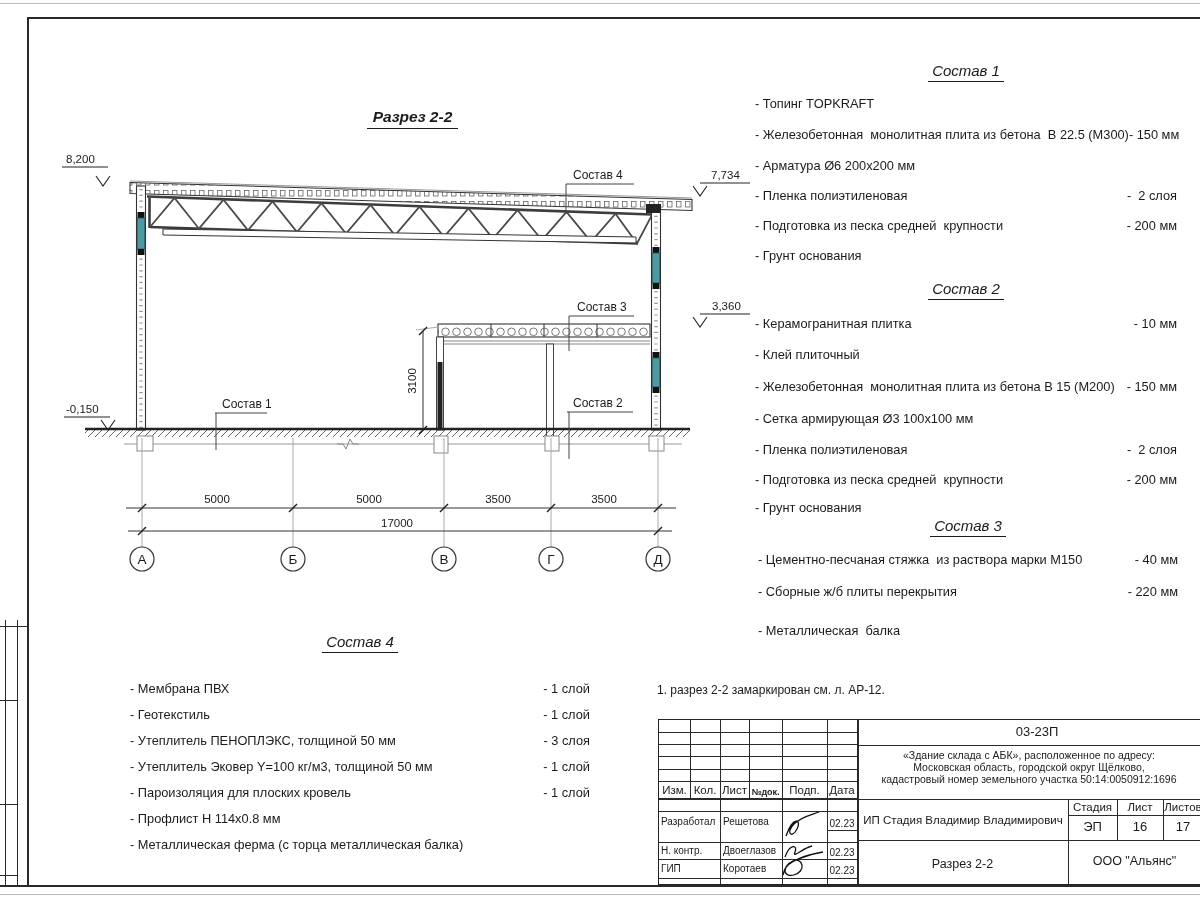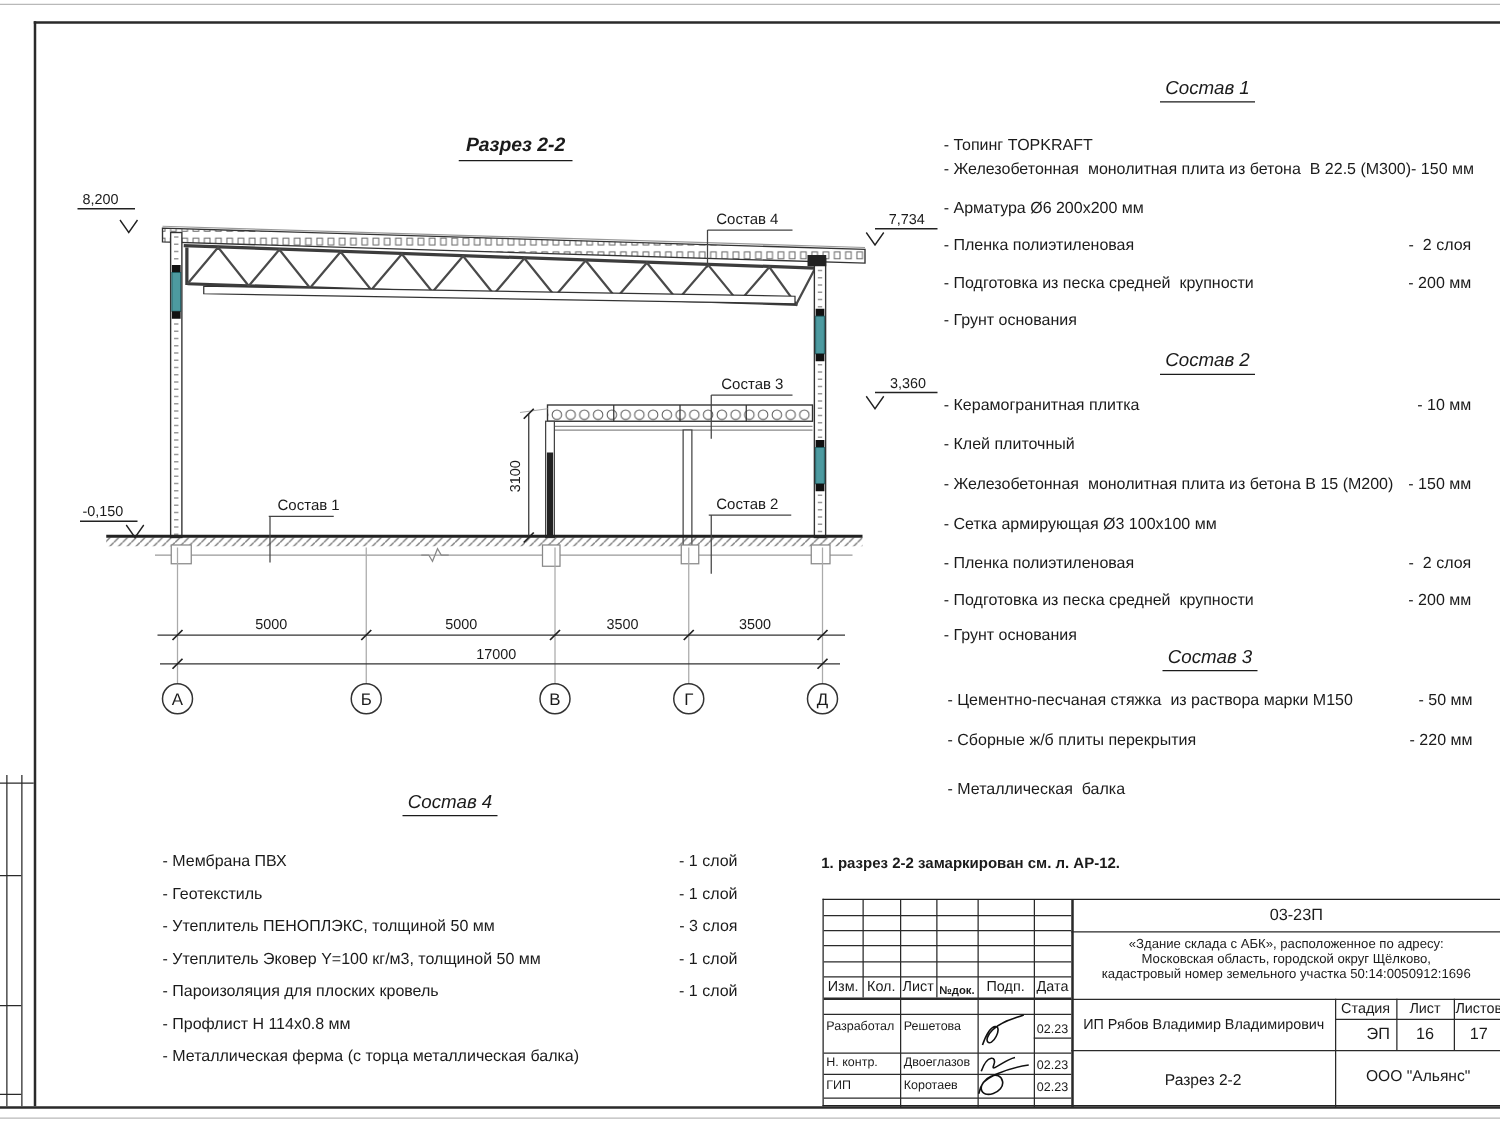--- a/index.html
+++ b/index.html
@@ -196,58 +196,58 @@
       <text x="444" y="564" font-size="13.5" text-anchor="middle">В</text>
       <circle cx="551" cy="559" r="12" fill="#fff" stroke="#333" stroke-width="1.2"></circle>
       <text x="551" y="564" font-size="13.5" text-anchor="middle">Г</text>
       <circle cx="658" cy="559" r="12" fill="#fff" stroke="#333" stroke-width="1.2"></circle>
       <text x="658" y="564" font-size="13.5" text-anchor="middle">Д</text>
     </g>
   </svg>
 
   <div class="clist" style="left:755px;top:0;width:422px;height:275px;">
     <div class="ttl" style="top:62px;"><span>Состав 1</span></div>
-    <div class="crow" style="top:96px;margin-top:12px;"><span class="nm">- Топинг TOPKRAFT</span><span class="vv"></span></div>
+    <div class="crow" style="top:96px;"><span class="nm">- Топинг TOPKRAFT</span><span class="vv"></span></div>
     <div class="crow" style="top:127px;"><span class="nm">- Железобетонная  монолитная плита из бетона  В 22.5 (М300)- 150 мм</span><span class="vv"></span></div>
     <div class="crow" style="top:158px;"><span class="nm">- Арматура Ø6 200x200 мм</span><span class="vv"></span></div>
     <div class="crow" style="top:188px;"><span class="nm">- Пленка полиэтиленовая</span><span class="vv">-  2 слоя</span></div>
     <div class="crow" style="top:218px;"><span class="nm">- Подготовка из песка средней  крупности</span><span class="vv">- 200 мм</span></div>
     <div class="crow" style="top:248px;"><span class="nm">- Грунт основания</span><span class="vv"></span></div>
   </div>
 
   <div class="clist" style="left:755px;top:0;width:422px;height:520px;">
     <div class="ttl" style="top:280px;"><span>Состав 2</span></div>
     <div class="crow" style="top:316px;"><span class="nm">- Керамогранитная плитка</span><span class="vv">- 10 мм</span></div>
     <div class="crow" style="top:347px;"><span class="nm">- Клей плиточный</span><span class="vv"></span></div>
     <div class="crow" style="top:379px;"><span class="nm">- Железобетонная  монолитная плита из бетона В 15 (М200)</span><span class="vv">- 150 мм</span></div>
     <div class="crow" style="top:411px;"><span class="nm">- Сетка армирующая Ø3 100x100 мм</span><span class="vv"></span></div>
     <div class="crow" style="top:442px;"><span class="nm">- Пленка полиэтиленовая</span><span class="vv">-  2 слоя</span></div>
     <div class="crow" style="top:472px;"><span class="nm">- Подготовка из песка средней  крупности</span><span class="vv">- 200 мм</span></div>
     <div class="crow" style="top:500px;"><span class="nm">- Грунт основания</span><span class="vv"></span></div>
   </div>
 
   <div class="clist" style="left:758px;top:0;width:420px;height:640px;">
     <div class="ttl" style="top:517px;"><span>Состав 3</span></div>
-    <div class="crow" style="top:552px;"><span class="nm">- Цементно-песчаная стяжка  из раствора марки М150</span><span class="vv">- 50 мм</span></div>
+    <div class="crow" style="top:552px;"><span class="nm">- Цементно-песчаная стяжка  из раствора марки М150</span><span class="vv">- 40 мм</span></div>
     <div class="crow" style="top:584px;"><span class="nm">- Сборные ж/б плиты перекрытия</span><span class="vv">- 220 мм</span></div>
     <div class="crow" style="top:623px;align-items:center;"><span class="nm">- Металлическая  балка</span><span class="vv"></span></div>
   </div>
 
   <div class="clist" style="left:130px;top:0;width:460px;height:870px;">
     <div class="ttl" style="top:633px;"><span>Состав 4</span></div>
     <div class="crow" style="top:681px;"><span class="nm">- Мембрана ПВХ</span><span class="vv">- 1 слой</span></div>
     <div class="crow" style="top:707px;gap:11px;"><span class="nm">- Геотекстиль</span><span class="vv">- 1 слой</span></div>
     <div class="crow" style="top:733px;"><span class="nm">- Утеплитель ПЕНОПЛЭКС, толщиной 50 мм</span><span class="vv">- 3 слоя</span></div>
     <div class="crow" style="top:759px;"><span class="nm">- Утеплитель Эковер Y=100 кг/м3, толщиной 50 мм</span><span class="vv">- 1 слой</span></div>
     <div class="crow" style="top:785px;"><span class="nm">- Пароизоляция для плоских кровель</span><span class="vv">- 1 слой</span></div>
     <div class="crow" style="top:811px;"><span class="nm">- Профлист Н 114x0.8 мм</span><span class="vv"></span></div>
     <div class="crow" style="top:837px;"><span class="nm">- Металлическая ферма (с торца металлическая балка)</span><span class="vv"></span></div>
   </div>
 
-  <div class="note" style="left:657px;top:683px;width:330px;font-weight:bold;">1. разрез 2-2 замаркирован см. л. АР-12.</div>
+  <div class="note" style="left:657px;top:683px;width:330px;">1. разрез 2-2 замаркирован см. л. АР-12.</div>
 
   <div class="tb">
 
     <div class="vl" style="left:31px;top:0;height:78px;"></div>
     <div class="vl" style="left:61px;top:0;height:166px;"></div>
     <div class="vl" style="left:90px;top:0;height:78px;"></div>
     <div class="vl" style="left:123px;top:0;height:166px;"></div>
     <div class="vl" style="left:168px;top:0;height:166px;"></div>
     <div class="vl thick" style="left:198px;top:0;height:166px;"></div>
 
@@ -293,24 +293,24 @@
         <path d="M127,116 C134,96 143,99 138,109 C133,119 126,113 135,104 C142,97 152,95 160,92"></path>
         <path d="M126,137 C131,123 139,125 136,132 C133,139 144,128 153,126"></path>
         <path d="M124,155 C127,140 141,136 143,145 C145,154 127,160 126,151 C125,142 150,134 164,132"></path>
       </g>
     </svg>
 
     <div class="txt ctr" style="left:198px;top:6px;width:360px;font-size:13px;">03-23П</div>
     <div class="txt ctr" style="left:200px;top:29px;width:340px;font-size:10.5px;">«Здание склада с АБК», расположенное по адресу:</div>
     <div class="txt ctr" style="left:200px;top:41px;width:340px;font-size:10.5px;">Московская область, городской округ Щёлково,</div>
     <div class="txt ctr" style="left:200px;top:53px;width:340px;font-size:10.5px;">кадастровый номер земельного участка 50:14:0050912:1696</div>
-    <div class="txt ctr" style="left:200px;top:94px;width:208px;font-size:11.5px;">ИП Рябов Владимир Владимирович</div>
+    <div class="txt ctr" style="left:200px;top:94px;width:208px;font-size:11.5px;">ИП Стадия Владимир Владимирович</div>
     <div class="txt ctr" style="left:409px;top:81px;width:49px;font-size:11.5px;">Стадия</div>
     <div class="txt ctr" style="left:458px;top:81px;width:46px;font-size:11.5px;">Лист</div>
     <div class="txt ctr" style="left:504px;top:81px;width:40px;font-size:11.5px;">Листов</div>
-    <div class="txt ctr" style="left:409px;top:101px;width:49px;font-size:13px;padding-left:10px;">ЭП</div>
+    <div class="txt ctr" style="left:409px;top:101px;width:49px;font-size:13px;">ЭП</div>
     <div class="txt ctr" style="left:458px;top:101px;width:46px;font-size:13px;">16</div>
     <div class="txt ctr" style="left:504px;top:101px;width:40px;font-size:13px;">17</div>
     <div class="txt ctr" style="left:198px;top:138px;width:211px;font-size:12.5px;">Разрез 2-2</div>
     <div class="txt ctr" style="left:409px;top:135px;width:133px;font-size:12.5px;">ООО "Альянс"</div>
   </div>
 
 </div>
 
 </body></html>

